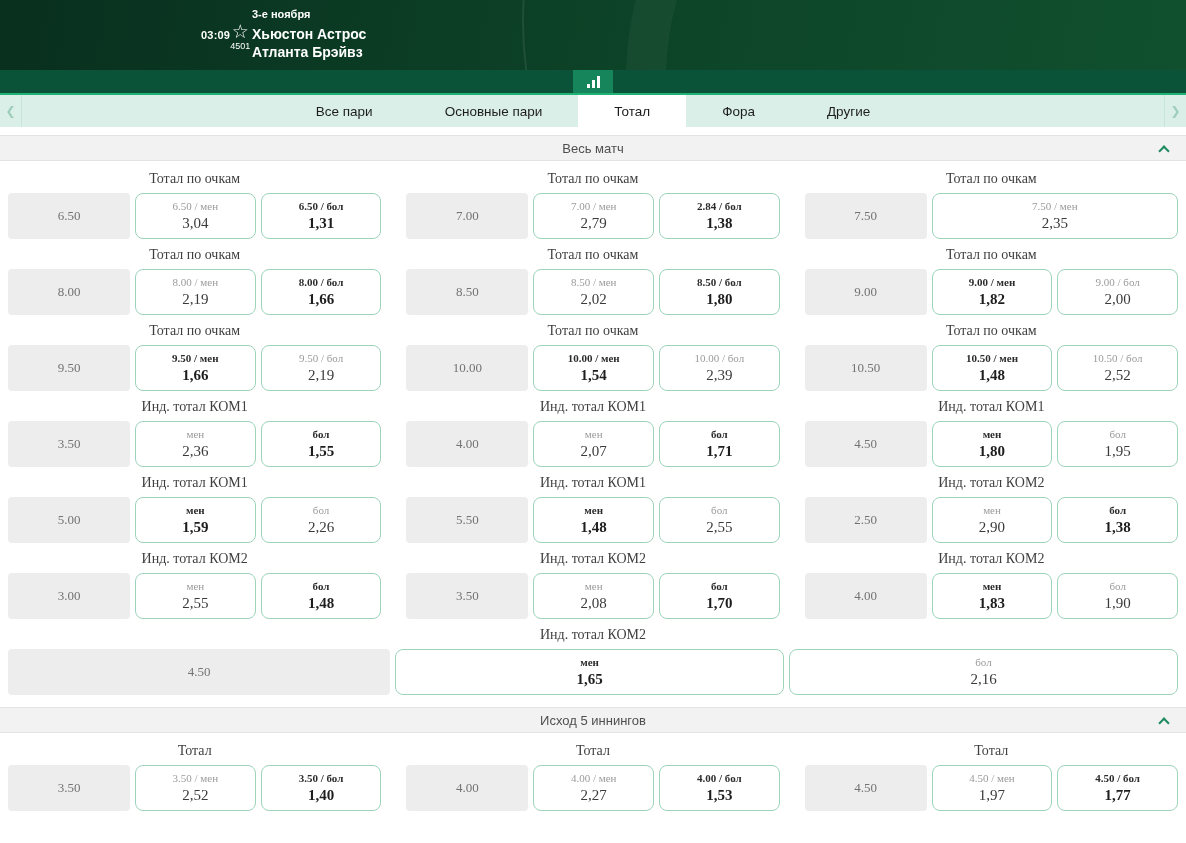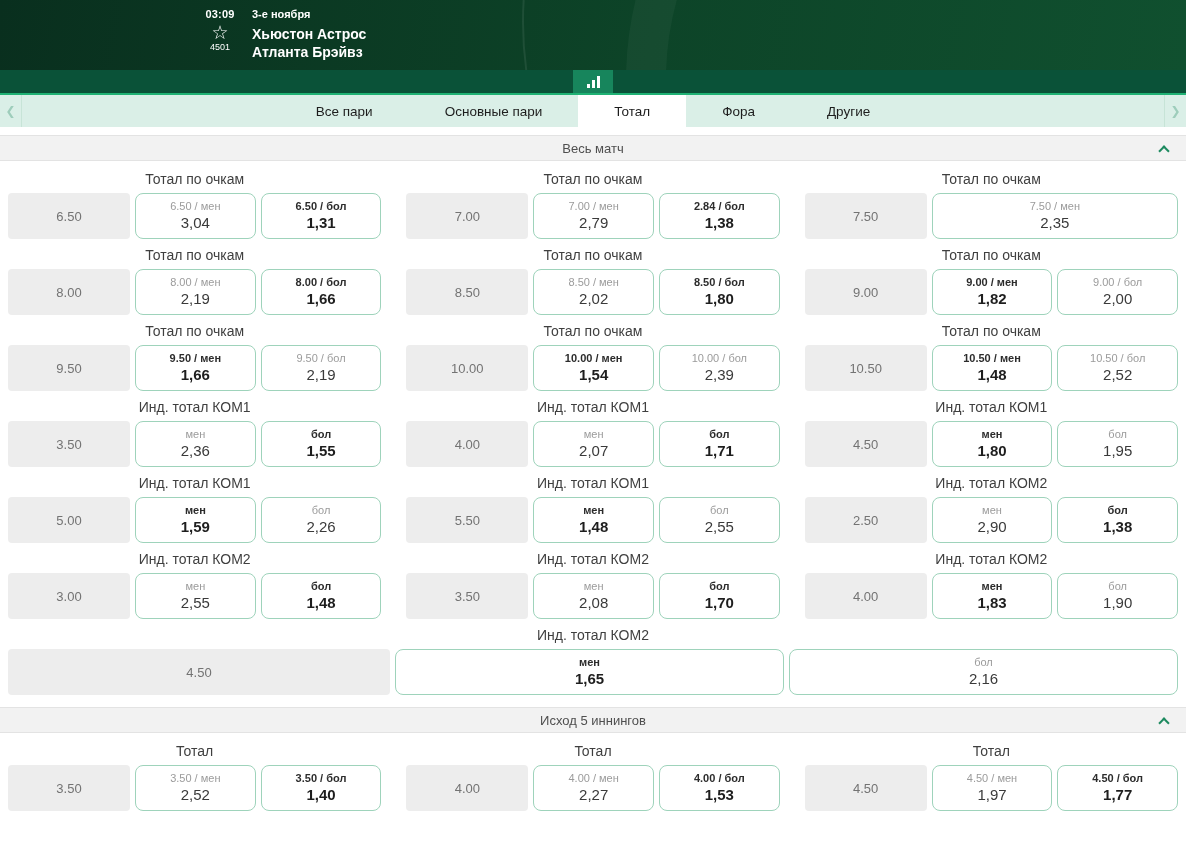--- a/index.html
+++ b/index.html
@@ -14,21 +14,21 @@
   body{font-family:"Liberation Sans","DejaVu Sans",sans-serif; background:#fff;}
 
   
   .match-header{height:70px; position:relative; color:#fff; overflow:hidden;
     background:linear-gradient(100deg,var(--hdr-grad-a) 0%,var(--hdr-grad-b) 55%,var(--hdr-grad-c) 100%);}
   .match-header::before{content:""; position:absolute; right:-120px; top:-260px; width:600px; height:600px;
     border-radius:50%; border:40px solid rgba(255,255,255,0.04); pointer-events:none;}
   .match-header::after{content:""; position:absolute; right:-40px; top:-330px; width:700px; height:700px;
     border-radius:50%; border:2px solid rgba(255,255,255,0.08); pointer-events:none;}
   .hdr-grid{display:flex; padding:8px 0 0 201px; gap:13px;}
-  .hdr-left{width:38px; display:flex; flex-direction:column; align-items:center;}
+  .hdr-left{width:38px; display:flex; flex-direction:row; align-items:center;}
   .match-time{font-size:11px; font-weight:700; letter-spacing:.2px;}
   .star-wrap{margin-top:3px; display:flex; flex-direction:column; align-items:center; cursor:pointer;}
   .star-glyph{font-size:19px; line-height:19px;}
   .fav-count{font-size:9px; line-height:10px;}
   .hdr-right{display:flex; flex-direction:column;}
   .match-date{font-size:11px; font-weight:700; margin-bottom:5px;}
   .team{font-size:14px; font-weight:600; line-height:18px;}
 
   
   .sub-bar{height:25px; background:var(--subbar); border-bottom:2px solid var(--accent);
@@ -55,21 +55,21 @@
 
   
   .section-header{height:26px; background:var(--section-bg); border-top:1px solid var(--section-border);
     border-bottom:1px solid var(--section-border); display:flex; align-items:center; justify-content:center;
     position:relative; cursor:pointer;}
   .section-title{font-size:13px; color:#4f4f4f;}
   .collapse-icon{position:absolute; right:18px; top:11px; width:8px; height:8px;
     border-left:2px solid var(--chevron-green); border-top:2px solid var(--chevron-green);
     transform:rotate(45deg);}
   .section-body{padding:2px 8px 12px;}
-  .m-row{display:flex; gap:25px; margin-top:4px;}
+  .m-row{display:flex; gap:25px; margin-top:4px;font-family:Liberation Serif, serif;}
   .group{flex:1; min-width:0; display:flex; flex-direction:column;}
   .group-title{text-align:center; font-size:14px; color:#3f3f3f; padding:4px 0 6px;}
   .m-line{display:flex; gap:5px;}
   .param{flex:0 0 122px; height:46px; background:var(--param-bg); border-radius:4px;
     display:flex; align-items:center; justify-content:center; font-size:13px; color:#737373;}
   .m-row.full .param{flex:0 0 382px;}
   .outcome{flex:1; height:46px; background:#fff; border:1px solid var(--btn-border); border-radius:8px;
     display:flex; flex-direction:column; align-items:center; justify-content:center; gap:1px;
     cursor:pointer; font-family:inherit; padding:0;}
   .o-label{font-size:11px; color:#9b9b9b; line-height:13px;}

